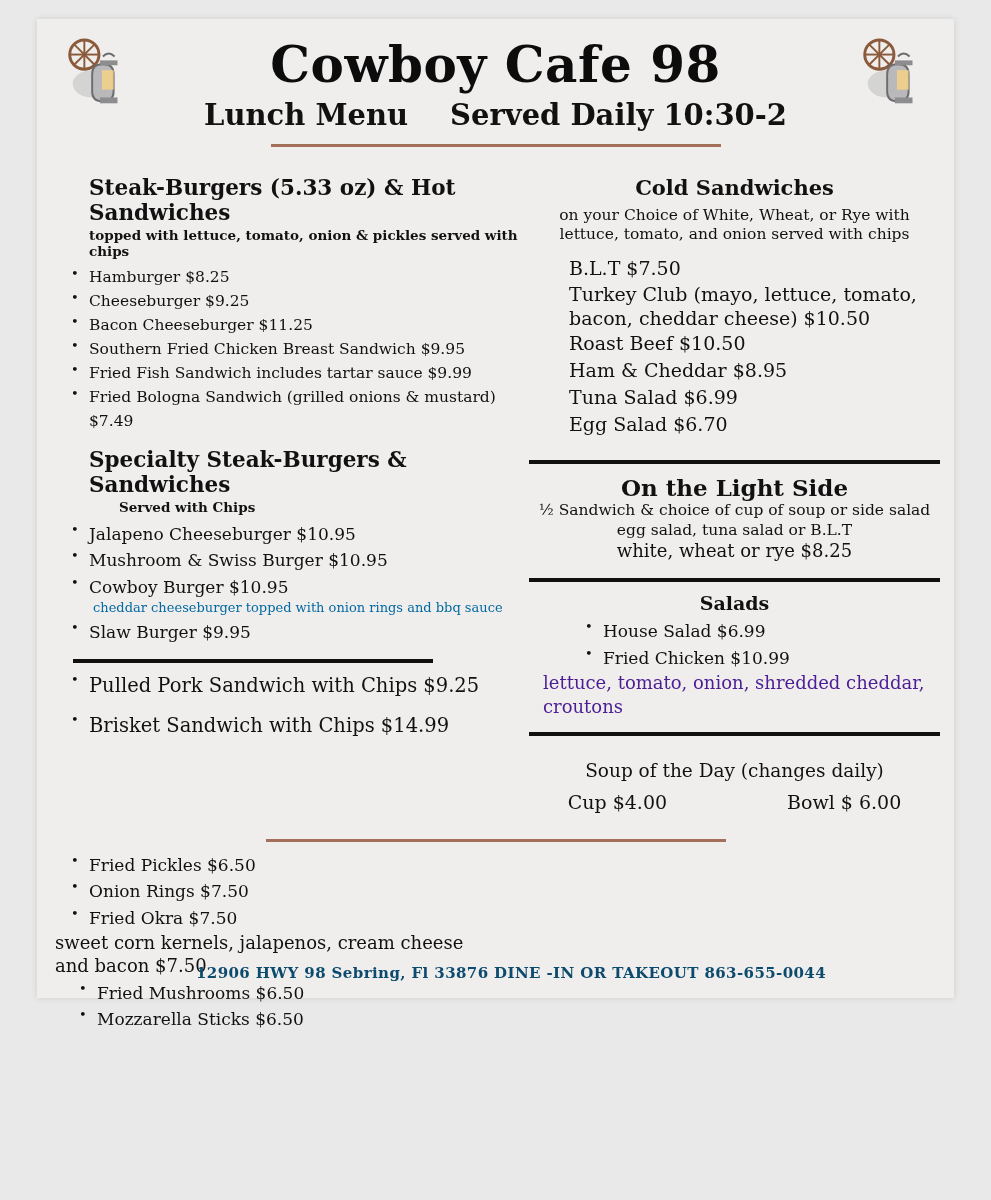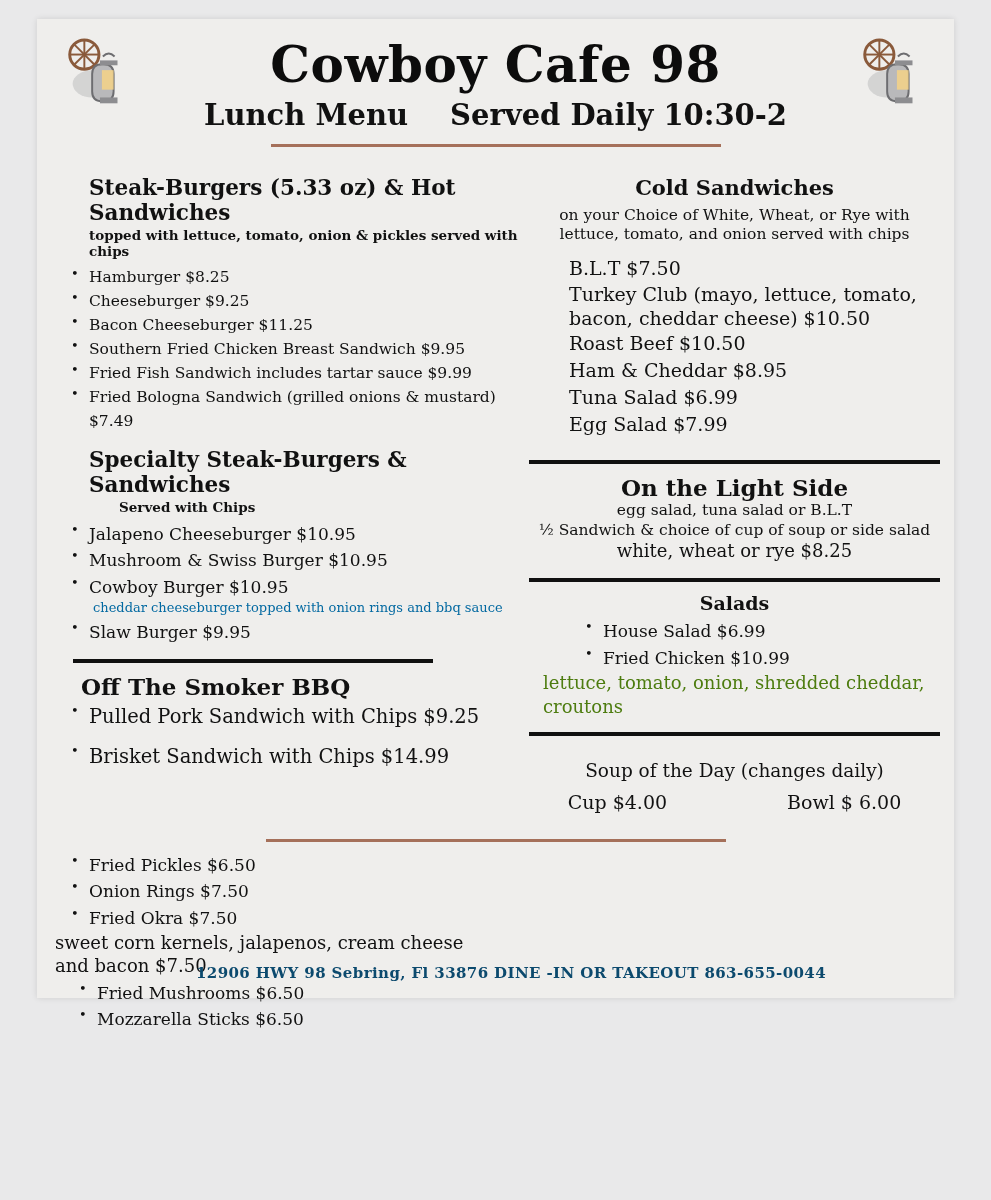--- a/index.html
+++ b/index.html
@@ -275,55 +275,54 @@
         <li>Mushroom &amp; Swiss Burger $10.95</li>
         <li>Cowboy Burger $10.95</li>
       </ul>
       <div class="note-sm">cheddar cheeseburger topped with onion rings and bbq sauce</div>
       <ul class="bul list-lg indent-40" style="margin-top:4px;">
         <li>Slaw Burger $9.95</li>
       </ul>
 
       <div class="rule-black left-short"></div>
 
-      <div class="sec-head h-left" style="margin-left:22px;font-size:23px;">Off The Smoker BBQ</div>
       <ul class="bul list-xl indent-30" style="margin-top:4px;">
         <li style="line-height:1.3;margin-bottom:14px;">Pulled Pork Sandwich with Chips $9.25</li>
         <li style="line-height:1.3;">Brisket Sandwich with Chips $14.99</li>
       </ul>
     </div>
 
     <div class="col-right">
 
       <div class="sec-head h-center">Cold Sandwiches</div>
       <div class="center-sub" style="margin-top:6px;">on your Choice of White, Wheat, or Rye with lettuce, tomato, and onion served with chips</div>
       <ul class="plain-list" style="margin-top:10px;margin-left:40px;">
         <li>B.L.T $7.50</li>
         <li style="line-height:1.28;">Turkey Club (mayo, lettuce, tomato, bacon, cheddar cheese) $10.50</li>
         <li>Roast Beef $10.50</li>
         <li>Ham &amp; Cheddar $8.95</li>
         <li>Tuna Salad $6.99</li>
-        <li>Egg Salad $7.99</li>
+        <li>Egg Salad $6.70</li>
       </ul>
 
       <div class="rule-black full" style="margin-top:22px;"></div>
 
       <div class="sec-head h-center" style="font-size:23px;">On the Light Side</div>
+      <div class="center-sub">½ Sandwich &amp; choice of cup of soup or side salad</div>
       <div class="center-sub">egg salad, tuna salad or B.L.T</div>
-      <div class="center-sub">½ Sandwich &amp; choice of cup of soup or side salad</div>
       <div class="center-sub" style="font-size:18px;">white, wheat or rye $8.25</div>
 
       <div class="rule-black full" style="margin-top:16px;"></div>
 
       <div class="sec-head h-center" style="font-size:19px;">Salads</div>
       <ul class="bul list-lg" style="margin-left:44px;margin-top:4px;">
         <li>House Salad $6.99</li>
         <li>Fried Chicken $10.99</li>
       </ul>
-      <div style="font-family:'DejaVu Serif',serif;font-size:18px;color:#4d7c0f;margin-left:14px;line-height:1.3;">lettuce, tomato, onion, shredded cheddar, croutons</div>
+      <div style="font-family:'DejaVu Serif',serif;font-size:18px;color:#4c1d95;margin-left:14px;line-height:1.3;">lettuce, tomato, onion, shredded cheddar, croutons</div>
 
       <div class="rule-black full" style="margin-top:14px;"></div>
 
       <div class="center" style="font-family:'DejaVu Serif',serif;font-size:18.5px;color:#111;">Soup of the Day (changes daily)</div>
       <div class="soup-row">
         <span>Cup $4.00</span>
         <span>Bowl $ 6.00</span>
       </div>
     </div>
   </div>

